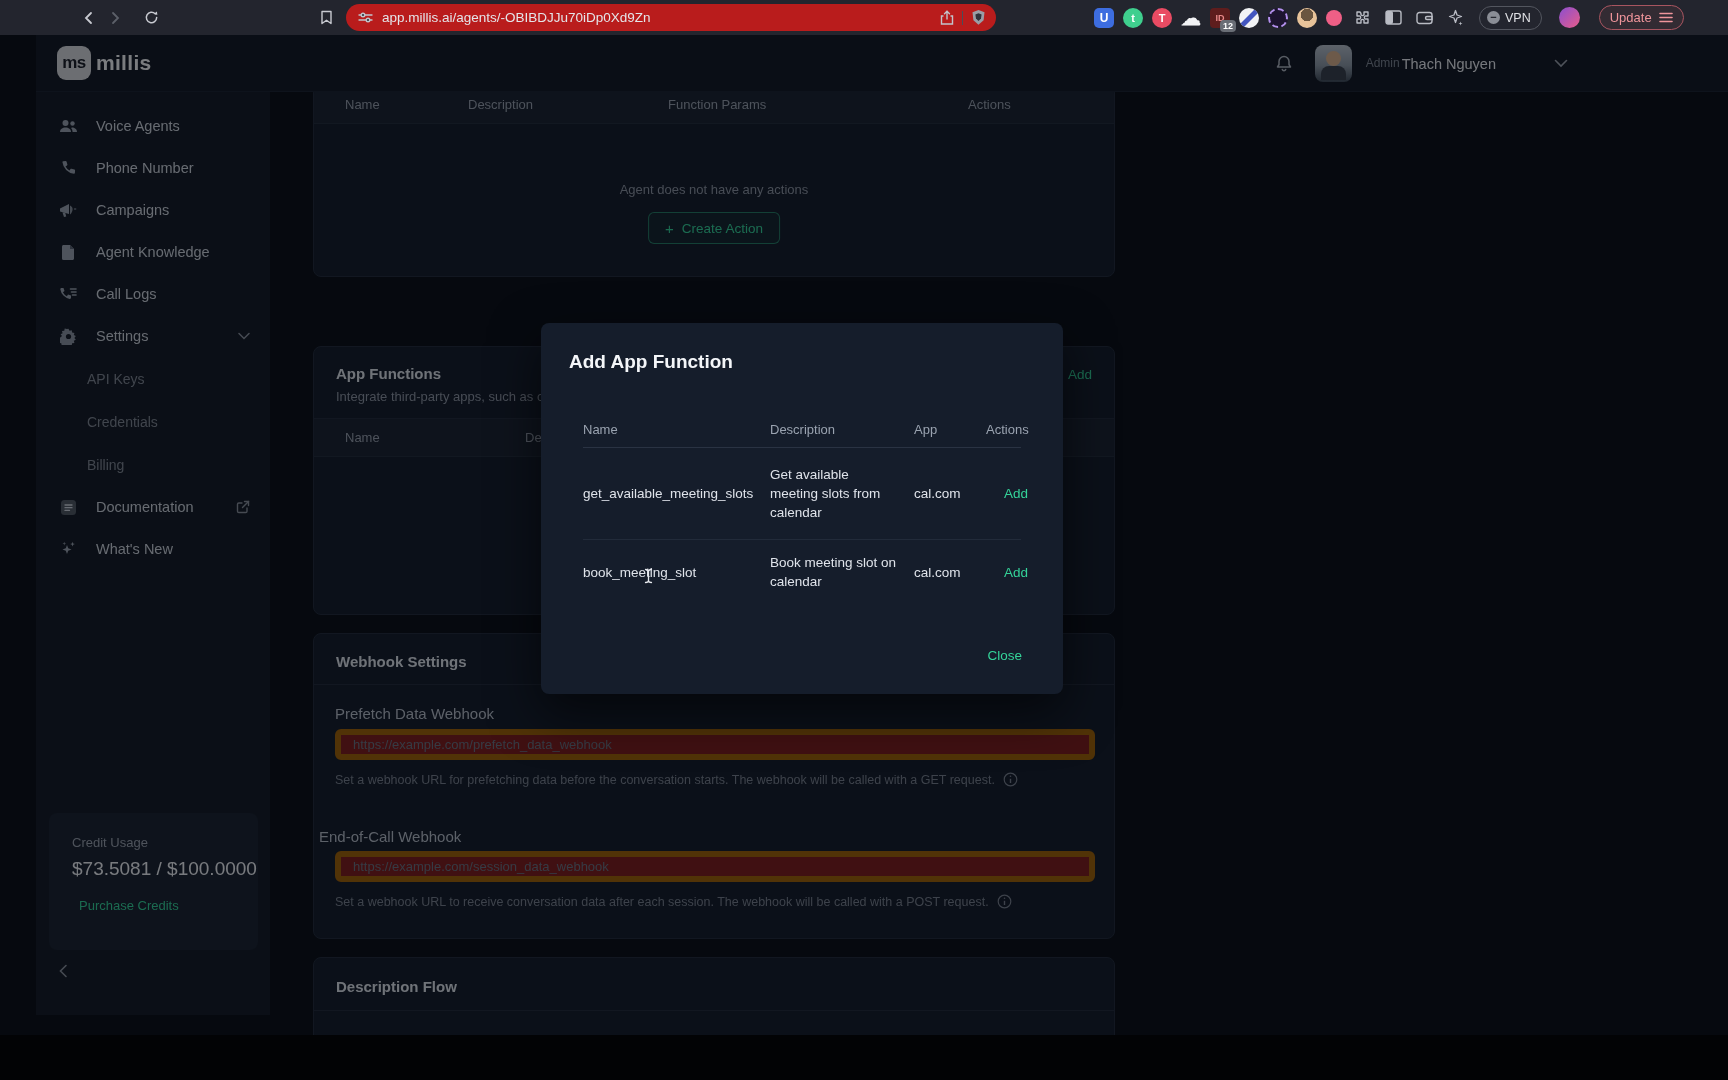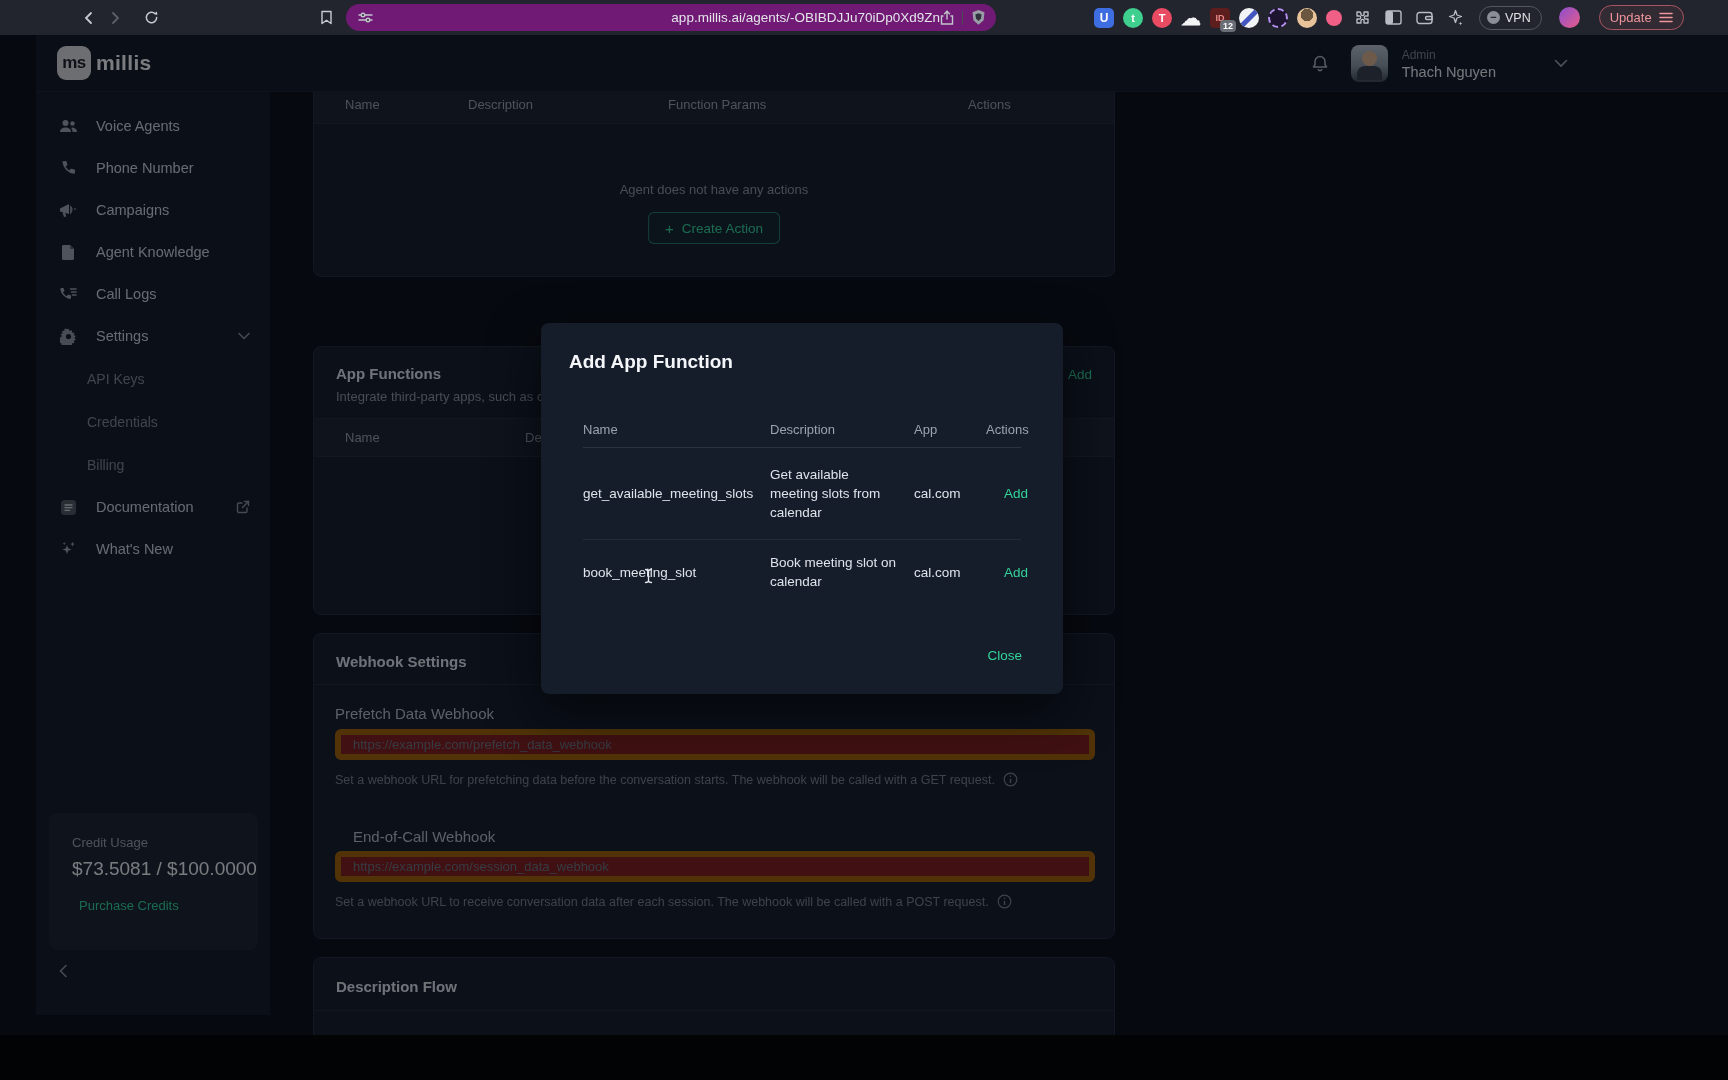--- a/index.html
+++ b/index.html
@@ -5,21 +5,21 @@
   * { margin:0; padding:0; box-sizing:border-box; }
   html,body { width:1728px; height:1080px; background:#000; font-family:"Liberation Sans", sans-serif; overflow:hidden; }
   #screen { position:relative; width:1728px; height:1080px; background:#020305; }
 
   
   .browser-bar { position:absolute; left:0; top:0; width:1728px; height:35px; background:#23252e; display:flex; align-items:center; }
   .nav-ico { width:24px; height:24px; display:flex; align-items:center; justify-content:center; color:#c8cad1; }
   .nav-ico.dim { color:#5c6069; }
   .back-btn { margin-left:77px; } .fwd-btn { margin-left:2px; } .reload-btn { margin-left:12px; }
   .bookmark-btn { margin-left:151px; color:#c8cad1; }
-  .url-pill { margin-left:8px; width:650px; height:27px; background:#701a75; border-radius:14px; display:flex; align-items:center; padding:0 10px 0 12px;text-align:right; }
+  .url-pill { margin-left:8px; width:650px; height:27px; background:#b91c1c; border-radius:14px; display:flex; align-items:center; padding:0 10px 0 12px; }
   .url-text { color:#e4e5e9; font-size:13.5px; margin-left:9px; flex:1; white-space:nowrap; overflow:hidden; }
   .pill-right { display:flex; align-items:center; gap:8px; color:#c2c4cb; }
   .pill-sep { width:1px; height:14px; background:#4a4d57; }
   .ext-row { display:flex; align-items:center; gap:9px; margin-left:98px; }
   .ext { position:relative; width:20px; height:20px; border-radius:50%; display:flex; align-items:center; justify-content:center; font-size:11px; font-weight:bold; color:#fff; }
   .ext-shield { background:#3d6de0; border-radius:5px; font-size:12px; }
   .ext-green { background:#3fcf8e; }
   .ext-red { background:#e94b63; }
   .ext-cloud { background:transparent; color:#f2f3f5; font-size:20px; }
   .ext-id { background:#5e1d1d; border-radius:4px; color:#e98a8a; font-size:9px; }
@@ -40,21 +40,21 @@
   .app-header { position:absolute; left:36px; top:0; width:1692px; height:57px; background:#131924; border-bottom:1px solid #1b2230; z-index:5; }
   .logo-wrap { position:absolute; left:21px; top:11px; display:flex; align-items:center; gap:5px; }
   .logo-box { width:34px; height:34px; background:#d7d9dd; border-radius:9px; display:flex; align-items:center; justify-content:center; font-weight:bold; font-size:17px; color:#1a1e28; letter-spacing:-0.5px; }
   .logo-text { color:#f2f4f7; font-size:21px; font-weight:bold; letter-spacing:0.3px; }
   .hdr-right { position:absolute; right:160px; top:0; height:57px; display:flex; align-items:center; gap:22px; }
   .bell { color:#aeb5c0; }
   .user-chip { display:flex; align-items:center; gap:14px; }
   .avatar { width:37px; height:37px; border-radius:8px; background:linear-gradient(180deg,#b9c2cc 0%,#8d99a6 55%,#3e4a58 100%); position:relative; overflow:hidden; }
   .avatar::before { content:""; position:absolute; left:11px; top:6px; width:15px; height:15px; border-radius:50%; background:#d9b08c; }
   .avatar::after { content:""; position:absolute; left:6px; top:21px; width:25px; height:14px; border-radius:8px 8px 0 0; background:#39404c; }
-  .user-meta { display:flex; flex-direction:column; gap:2px; }
+  .user-meta { display:flex; gap:2px; }
   .user-role { color:#7d8592; font-size:12px; }
   .user-name { color:#e8ebf0; font-size:14.5px; }
   .user-caret { color:#9aa1ad; margin-left:44px; }
 
   .sidebar { position:absolute; left:36px; top:57px; width:234px; height:923px; background:#151b26; z-index:2; }
   .nav { padding-top:13px; }
   .nav-item { display:flex; align-items:center; height:42px; padding:0 20px 0 22px; color:#ccd2db; font-size:14.5px; cursor:pointer; }
   .nav-item .ni-icon { width:20px; display:flex; justify-content:center; margin-right:18px; color:#9aa3b0; flex:none; }
   .nav-item .spacer { flex:1; }
   .nav-sub { display:flex; align-items:center; height:43px; padding-left:51px; color:#7f8692; font-size:14px; cursor:pointer; }
@@ -83,21 +83,21 @@
   .thead2 { display:grid; grid-template-columns:180px 1fr; align-items:center; height:38px; background:#1a2230; border-bottom:1px solid #232c3b; padding:0 31px; color:#98a1ae; font-size:13px; }
 
   .card-webhook { top:548px; height:306px; }
   .card-webhook .hd { padding:19px 22px 14px 22px; border-bottom:1px solid #222b3a; }
   .field-label { color:#b7bec9; font-size:15px; }
   .wh-input { width:760px; height:31px; background:#7f1d1d; border:6px solid #a16207; border-radius:6px; color:#dfe3ea; font-size:13px; padding:0 12px; outline:none; font-family:"Liberation Sans",sans-serif; }
   .wh-input::placeholder { color:#6a7280; }
   .helper { display:flex; align-items:center; gap:8px; color:#79818e; font-size:12.5px; }
   .f1-label { position:absolute; left:21px; top:71px; } .f1-input { position:absolute; left:21px; top:95px; }
   .f1-help  { position:absolute; left:21px; top:138px; }
-  .f2-label { position:absolute; left:39px; top:194px; } .f2-input { position:absolute; left:21px; top:217px; }
+  .f2-label { position:absolute; left:5px; top:194px; } .f2-input { position:absolute; left:21px; top:217px; }
   .f2-help  { position:absolute; left:21px; top:260px; }
 
   .card-flow { top:872px; height:108px; }
   .card-flow .hd { padding:20px 22px 15px 22px; border-bottom:1px solid #222b3a; }
 
   
   .backdrop { position:absolute; inset:0; background:rgba(2,4,8,0.5); z-index:20; }
   .modal { position:absolute; left:541px; top:288px; width:522px; height:371px; background:#151d2b; border-radius:8px; box-shadow:0 18px 50px rgba(0,0,0,0.6); z-index:30; }
   .modal-title { position:absolute; left:28px; top:28px; color:#f4f6f9; font-size:19px; font-weight:bold; }
   .m-grid { display:grid; grid-template-columns:187px 144px 72px 1fr; align-items:center; }

